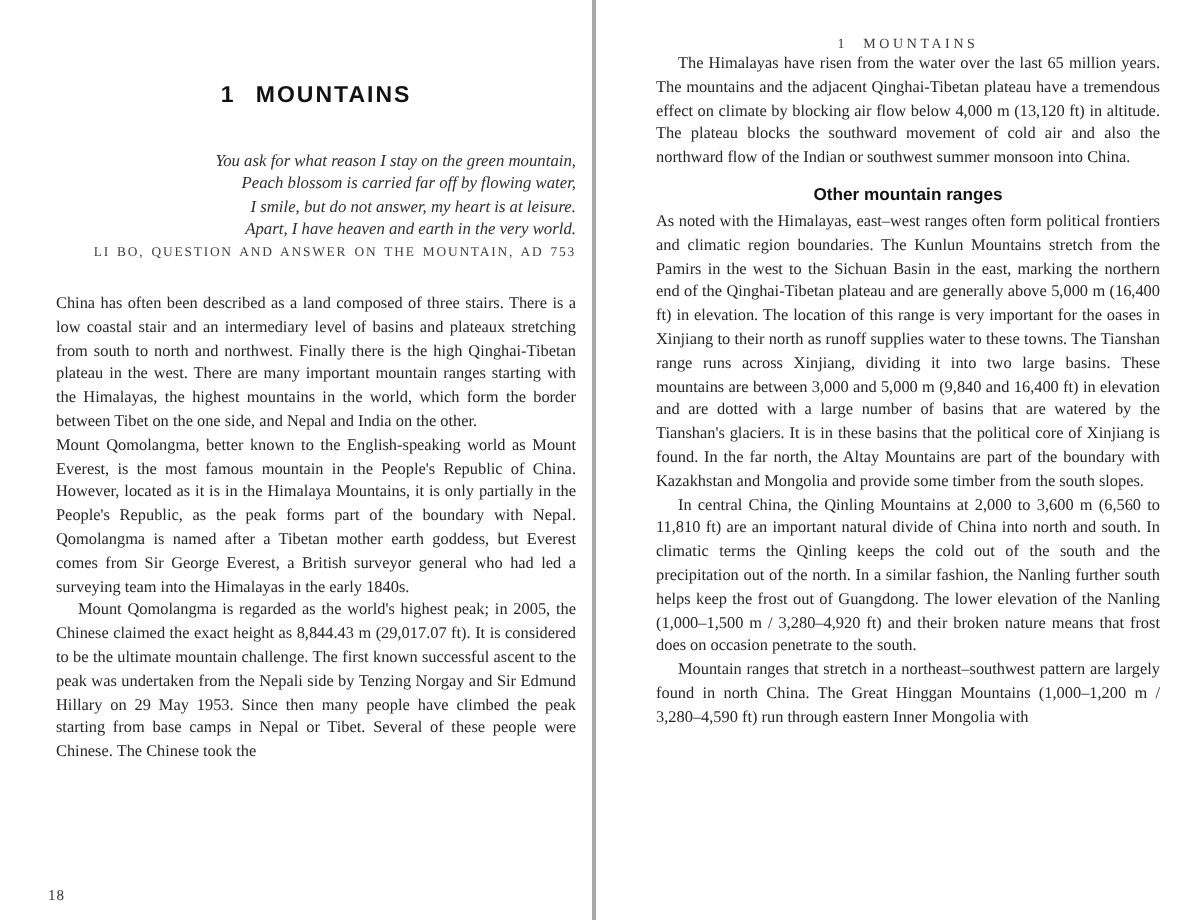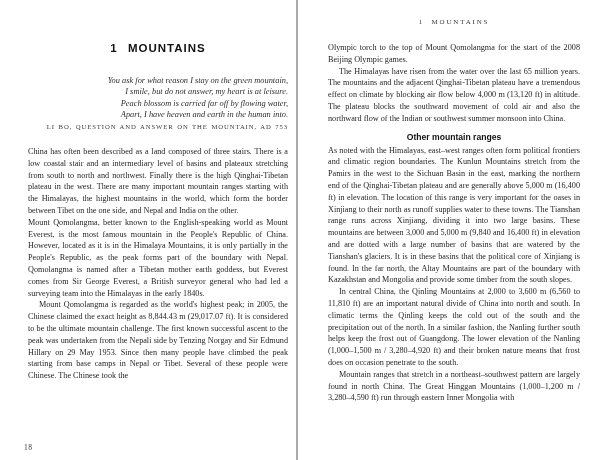--- a/index.html
+++ b/index.html
@@ -101,41 +101,40 @@
 </head>
 <body>
 
 <div class="spread">
 
   <div class="page page-left">
     <h1 class="chapter-title">1 MOUNTAINS</h1>
 
     <div class="epigraph">
       <p>You ask for what reason I stay on the green mountain,</p>
+      <p>Peach blossom is carried far off by flowing water,</p>
       <p>I smile, but do not answer, my heart is at leisure.</p>
-      <p>Peach blossom is carried far off by flowing water,</p>
-      <p>Apart, I have heaven and earth in the human into.</p>
+      <p>Apart, I have heaven and earth in the very world.</p>
       <p class="attribution">LI BO, QUESTION AND ANSWER ON THE MOUNTAIN, AD 753</p>
     </div>
 
     <p class="body lead-left">China has often been described as a land composed of three stairs. There is a low coastal stair and an intermediary level of basins and plateaux stretching from south to north and northwest. Finally there is the high Qinghai-Tibetan plateau in the west. There are many important mountain ranges starting with the Himalayas, the highest mountains in the world, which form the border between Tibet on the one side, and Nepal and India on the other.</p>
 
 
     <p class="body">Mount Qomolangma, better known to the English-speaking world as Mount Everest, is the most famous mountain in the People's Republic of China. However, located as it is in the Himalaya Mountains, it is only partially in the People's Republic, as the peak forms part of the boundary with Nepal. Qomolangma is named after a Tibetan mother earth goddess, but Everest comes from Sir George Everest, a British surveyor general who had led a surveying team into the Himalayas in the early 1840s.</p>
     <p class="body indent">Mount Qomolangma is regarded as the world's highest peak; in 2005, the Chinese claimed the exact height as 8,844.43 m (29,017.07 ft). It is considered to be the ultimate mountain challenge. The first known successful ascent to the peak was undertaken from the Nepali side by Tenzing Norgay and Sir Edmund Hillary on 29 May 1953. Since then many people have climbed the peak starting from base camps in Nepal or Tibet. Several of these people were Chinese. The Chinese took the</p>
 
     <div class="page-number">18</div>
   </div>
 
   <div class="divider"></div>
 
   <div class="page page-right">
     <div class="running-head">1 MOUNTAINS</div>
 
-    <p class="body lead-right">Olympic torch to the top of Mount Qomolangma for the start of the 2008 Beijing Olympic games.</p>
     <p class="body indent">The Himalayas have risen from the water over the last 65 million years. The mountains and the adjacent Qinghai-Tibetan plateau have a tremendous effect on climate by blocking air flow below 4,000 m (13,120 ft) in altitude. The plateau blocks the southward movement of cold air and also the northward flow of the Indian or southwest summer monsoon into China.</p>
 
     <h2 class="subheading">Other mountain ranges</h2>
 
     <p class="body">As noted with the Himalayas, east–west ranges often form political frontiers and climatic region boundaries. The Kunlun Mountains stretch from the Pamirs in the west to the Sichuan Basin in the east, marking the northern end of the Qinghai-Tibetan plateau and are generally above 5,000 m (16,400 ft) in elevation. The location of this range is very important for the oases in Xinjiang to their north as runoff supplies water to these towns. The Tianshan range runs across Xinjiang, dividing it into two large basins. These mountains are between 3,000 and 5,000 m (9,840 and 16,400 ft) in elevation and are dotted with a large number of basins that are watered by the Tianshan's glaciers. It is in these basins that the political core of Xinjiang is found. In the far north, the Altay Mountains are part of the boundary with Kazakhstan and Mongolia and provide some timber from the south slopes.</p>
     <p class="body indent">In central China, the Qinling Mountains at 2,000 to 3,600 m (6,560 to 11,810 ft) are an important natural divide of China into north and south. In climatic terms the Qinling keeps the cold out of the south and the precipitation out of the north. In a similar fashion, the Nanling further south helps keep the frost out of Guangdong. The lower elevation of the Nanling (1,000–1,500 m / 3,280–4,920 ft) and their broken nature means that frost does on occasion penetrate to the south.</p>
     <p class="body indent">Mountain ranges that stretch in a northeast–southwest pattern are largely found in north China. The Great Hinggan Mountains (1,000–1,200 m / 3,280–4,590 ft) run through eastern Inner Mongolia with</p>
 
   </div>
 

